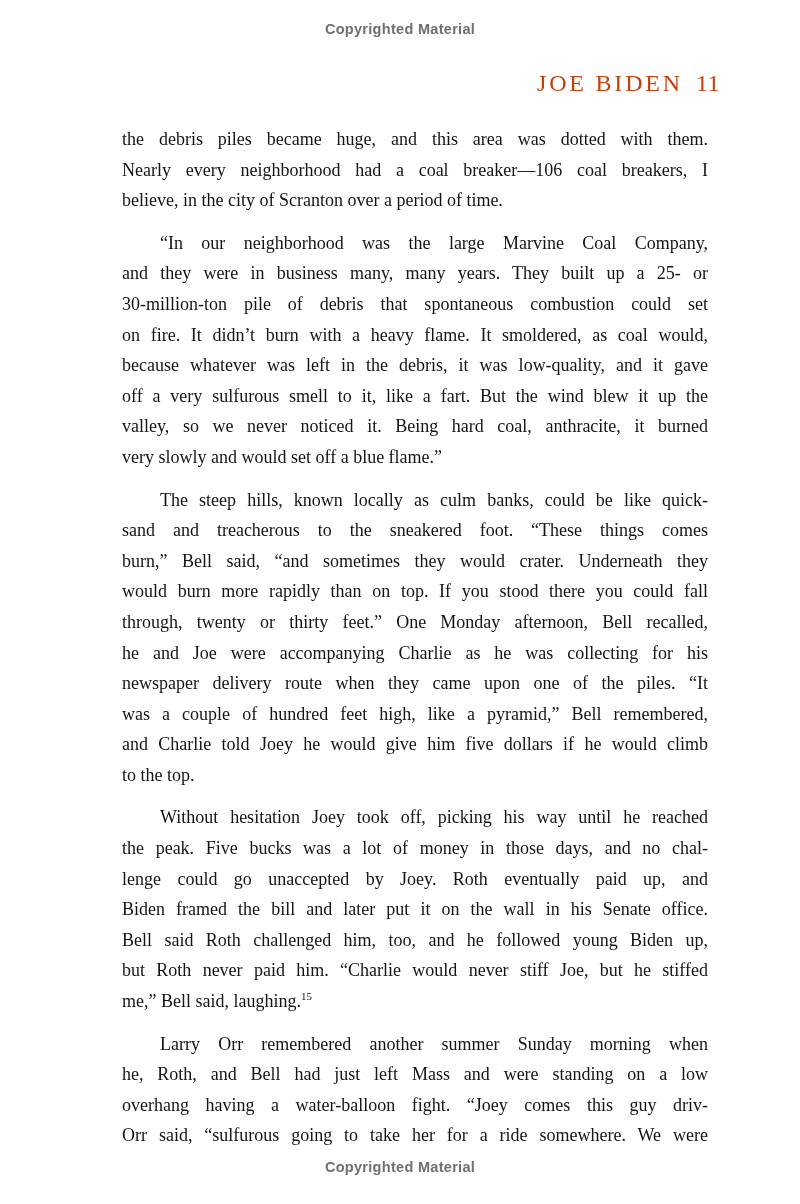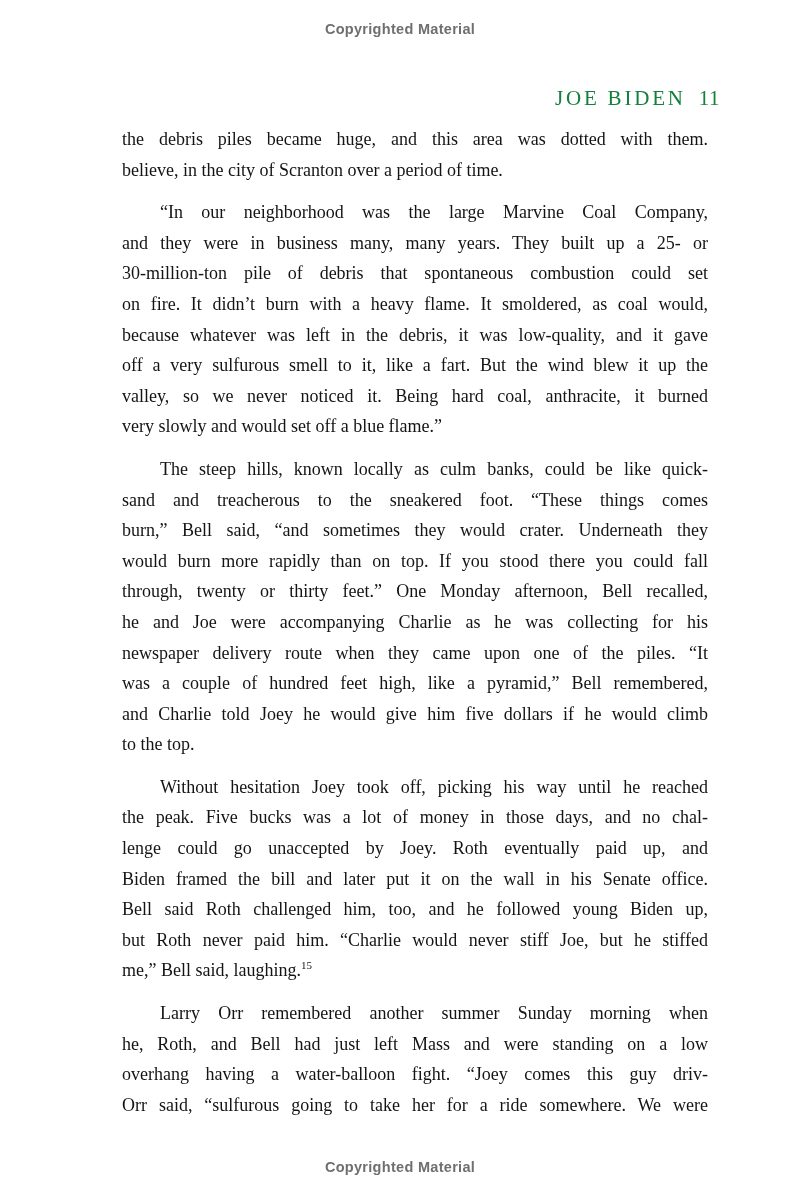--- a/index.html
+++ b/index.html
@@ -24,25 +24,24 @@
     color: #6f6f6f;
   }
   .notice.top { top: 21px; }
   .notice.bottom { top: 1159px; }
   .running-header {
     position: absolute;
     left: 110px;
     top: 70px;
     width: 610px;
     text-align: right;
-    font-size: 21px;
+    font-size: 24px;
     letter-spacing: 2.8px;
-    color: #15803d;
+    color: #c2410c;
     white-space: nowrap;
-    margin-top: 16px;
   }
   .running-header .pagenum {
     margin-left: 13px;
     letter-spacing: 0.5px;
   }
   .body-text {
     position: absolute;
     left: 110px;
     top: 112px;
     width: 610px;
@@ -71,20 +70,21 @@
 <div class="page">
   <div class="notice top">Copyrighted Material</div>
 
   <div class="running-header">
     <span>JOE BIDEN</span><span class="pagenum">11</span>
   </div>
 
   <div class="body-text">
       <div class="para">
         <div class="line">the debris piles became huge, and this area was dotted with them.</div>
+        <div class="line">Nearly every neighborhood had a coal breaker—106 coal breakers, I</div>
         <div class="line last">believe, in the city of Scranton over a period of time.</div>
       </div>
       <div class="para">
         <div class="line indent">“In our neighborhood was the large Marvine Coal Company,</div>
         <div class="line">and they were in business many, many years. They built up a 25- or</div>
         <div class="line">30-million-ton pile of debris that spontaneous combustion could set</div>
         <div class="line">on fire. It didn’t burn with a heavy flame. It smoldered, as coal would,</div>
         <div class="line">because whatever was left in the debris, it was low-quality, and it gave</div>
         <div class="line">off a very sulfurous smell to it, like a fart. But the wind blew it up the</div>
         <div class="line">valley, so we never noticed it. Being hard coal, anthracite, it burned</div>

